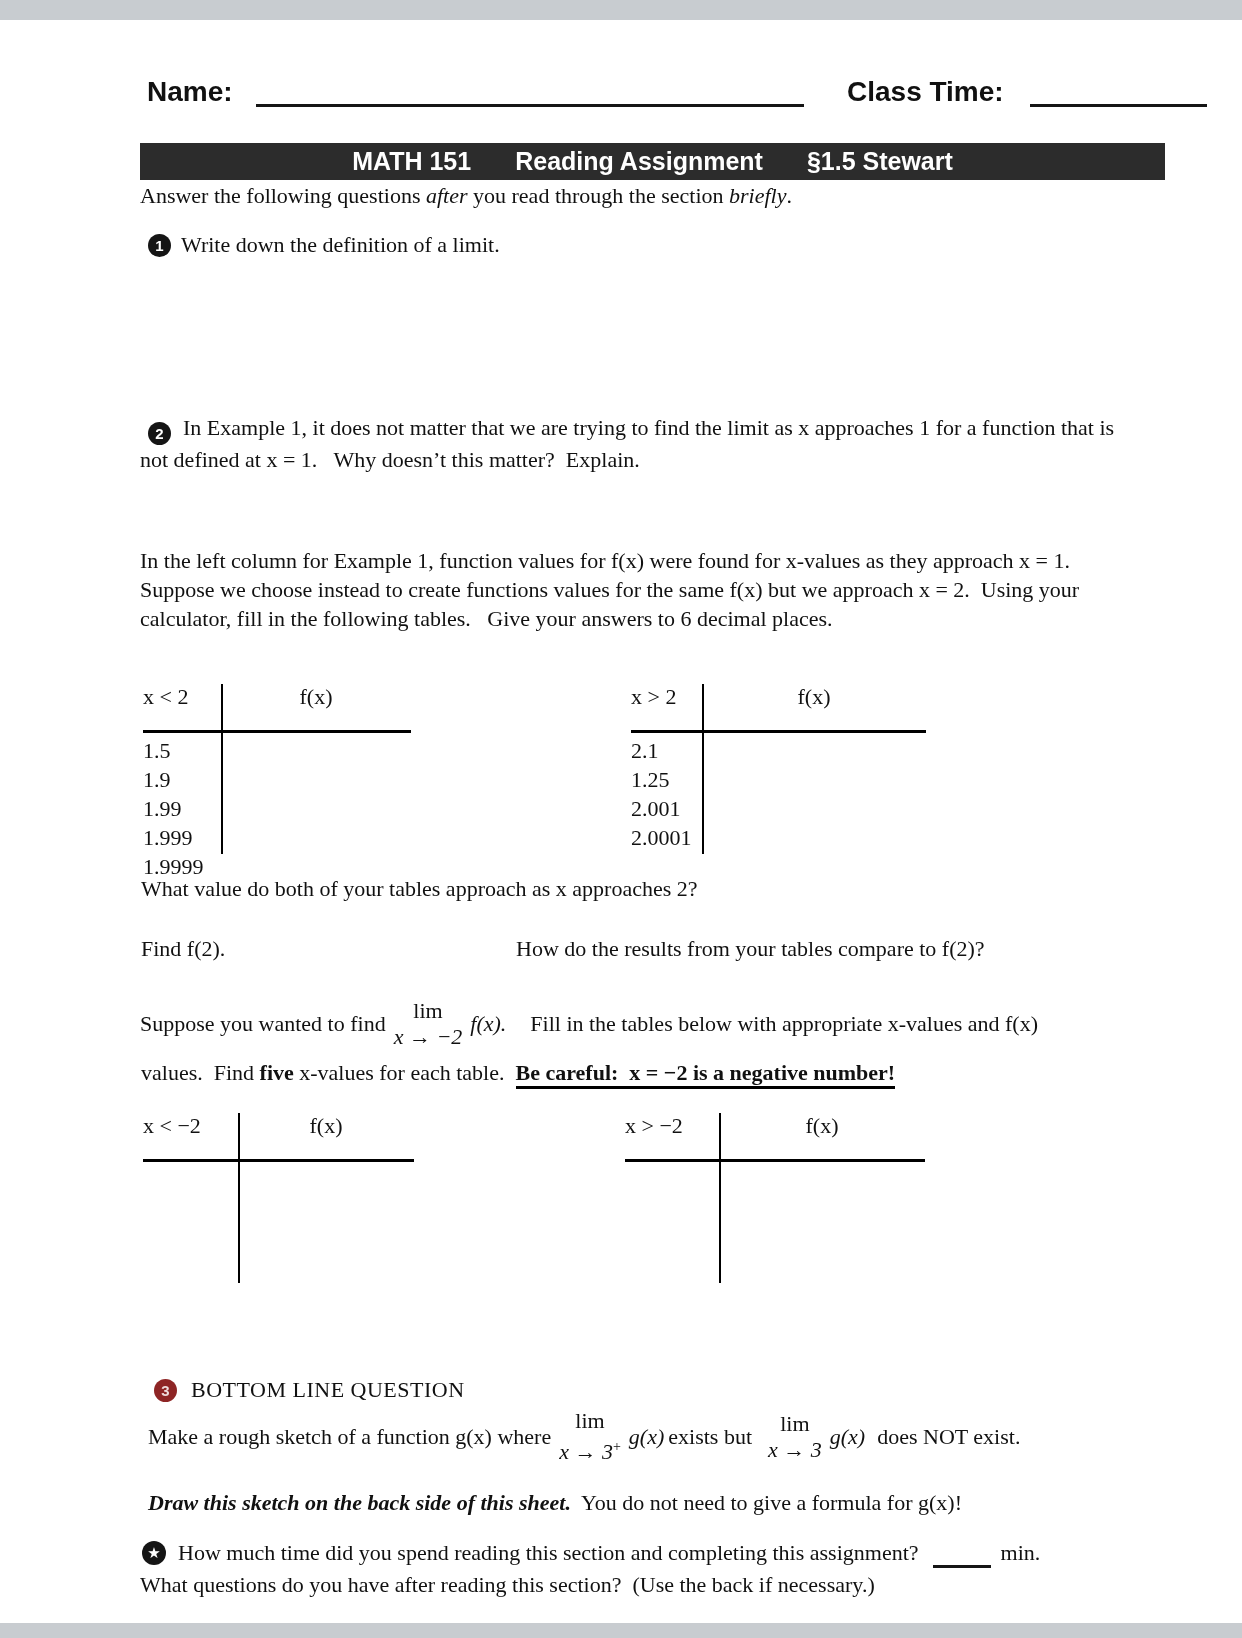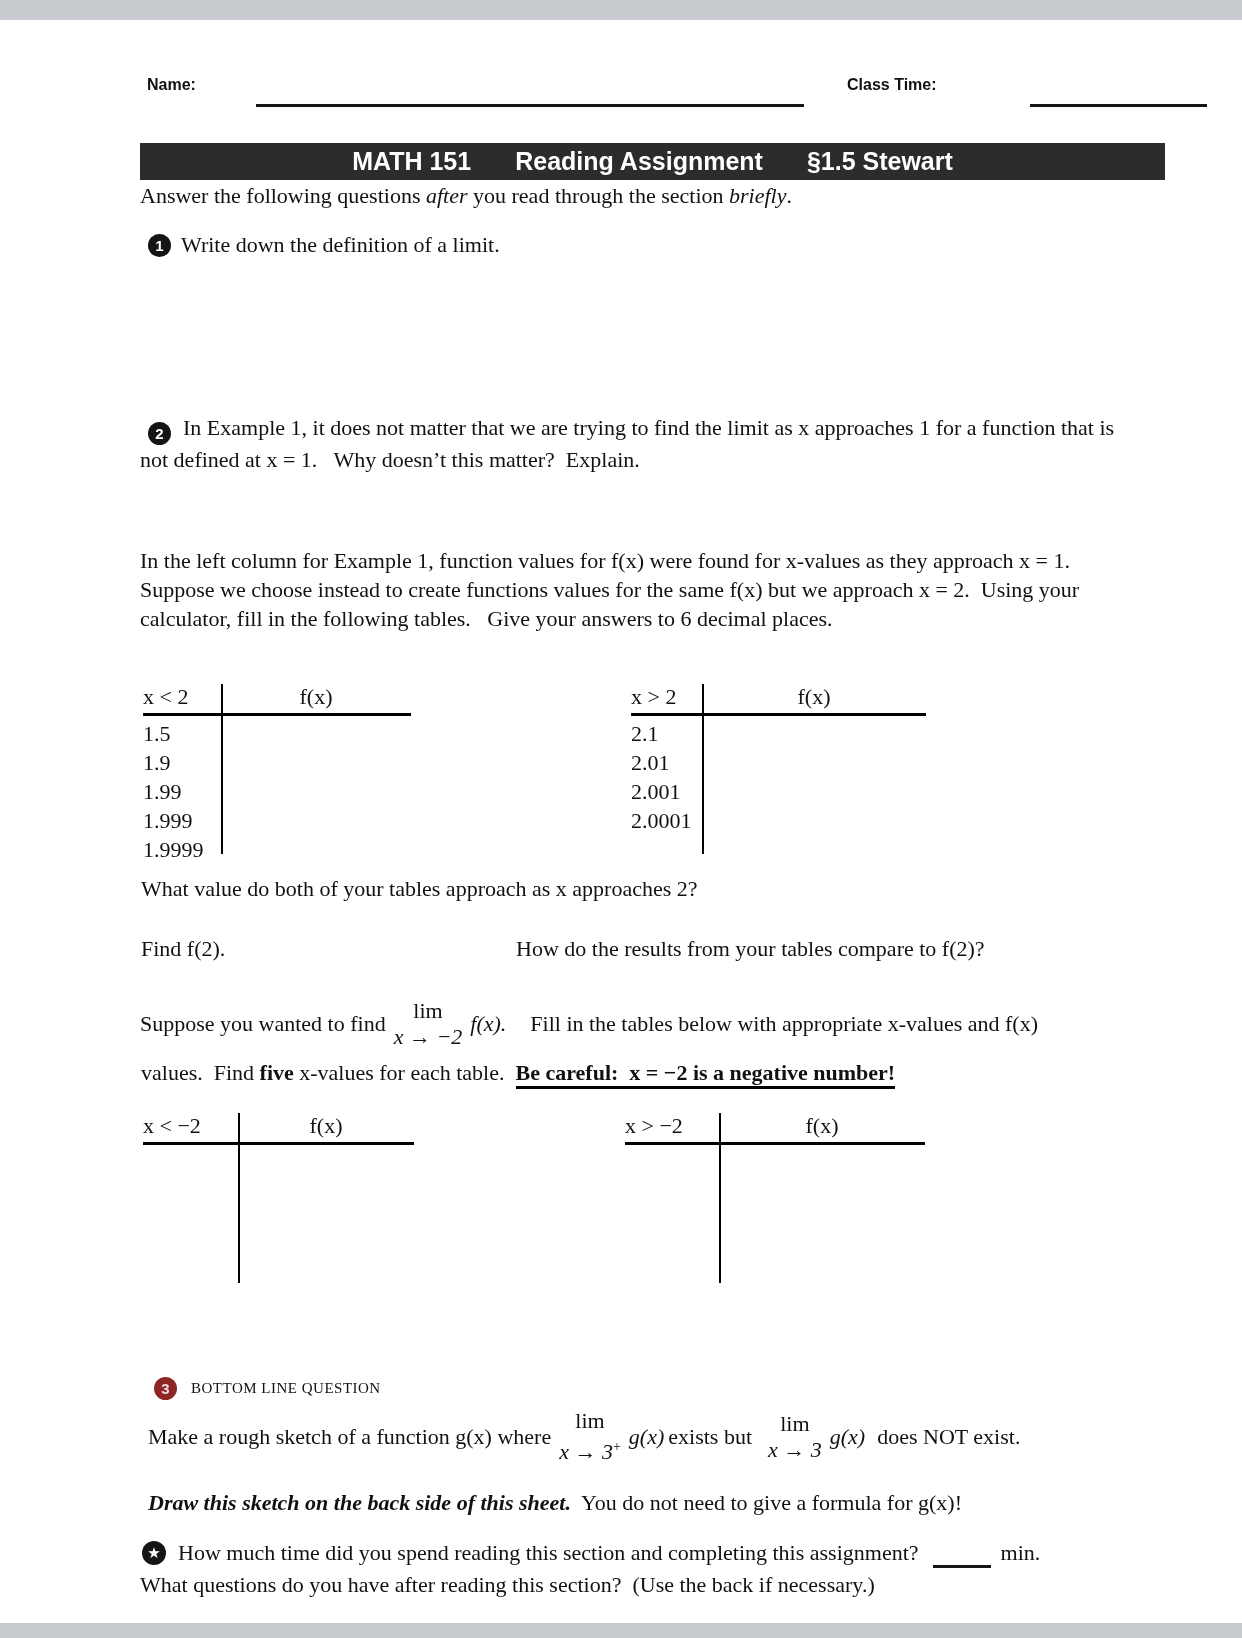--- a/index.html
+++ b/index.html
@@ -8,21 +8,21 @@
     background:#ffffff;
     font-family:"Liberation Serif", serif;
     color:#111;
   }
   .band{position:absolute;left:0;width:1242px;background:#c8ccd0;}
   .band.top{top:0;height:20px;}
   .band.bottom{top:1623px;height:15px;}
 
   .abs{position:absolute;}
 
-  .hdr-label{font-family:"Liberation Sans", sans-serif;font-weight:bold;font-size:16px;}
+  .hdr-label{font-family:"Liberation Sans", sans-serif;font-weight:bold;font-size:28px;}
   .blankline{border-bottom:3px solid #151515;height:26px;}
 
   .banner{
     left:140px;top:143px;width:1025px;height:37px;background:#2c2c2c;
     display:flex;align-items:center;justify-content:center;gap:44px;
     color:#fff;font-family:"Liberation Sans", sans-serif;font-weight:bold;font-size:25px;
   }
 
   .para{font-size:22px;line-height:29px;white-space:pre-wrap;}
   .line{font-size:22px;white-space:pre-wrap;}
@@ -38,38 +38,38 @@
   .starbullet{
     display:inline-flex;width:24px;height:24px;border-radius:50%;
     background:#151515;color:#fff;align-items:center;justify-content:center;
     font-size:15px;flex:0 0 auto;
   }
   .row{display:flex;align-items:center;}
   .row .gap10{margin-left:10px;}
 
   
   .vtable{position:absolute;font-size:22px;}
-  .vtable .hdr{display:flex;border-bottom:3px solid #000;padding-bottom:3px;}
+  .vtable .hdr{display:flex;border-bottom:3px solid #000;padding-bottom:20px;}
   .vtable .hdr .fxh{flex:1;text-align:center;}
   .vtable .vline{position:absolute;top:0;width:2px;background:#000;}
   .vtable .rows{padding-top:5px;}
   .vtable .rows div{height:29px;}
 
   
   .limblock{display:inline-flex;flex-direction:column;align-items:center;
             font-size:22px;line-height:26px;margin:0 8px;}
   .limblock .limsub{font-style:italic;}
   .limblock sup{font-size:14px;font-style:normal;}
   .ital{font-style:italic;}
   .boldword{font-weight:bold;}
   .warn{font-weight:bold;border-bottom:3px solid #000;padding-bottom:1px;}
   .drawbold{font-weight:bold;font-style:italic;}
   .minblank{display:inline-block;width:58px;height:20px;border-bottom:3px solid #151515;
             margin:0 10px 0 14px;transform:translateY(3px);}
-  .q3title{font-size:15px;letter-spacing:0.5px;}
+  .q3title{font-size:22px;letter-spacing:0.5px;}
 </style>
 </head>
 <body>
 
 <div class="band top"></div>
 <div class="band bottom"></div>
 
 <div class="abs hdr-label" style="left:147px;top:76px;">Name:</div>
 <div class="abs blankline" style="left:256px;top:78px;width:548px;"></div>
 <div class="abs hdr-label" style="left:847px;top:76px;">Class Time:</div>
@@ -108,21 +108,21 @@
 </div>
 
 <div class="vtable" style="left:631px;top:684px;width:295px;">
   <div class="vline" style="left:71px;height:170px;"></div>
   <div class="hdr">
     <span style="width:71px;">x &gt; 2</span>
     <span class="fxh">f(x)</span>
   </div>
   <div class="rows">
     <div>2.1</div>
-    <div>2.01</div>
+    <div>1.25</div>
     <div>2.001</div>
     <div>2.0001</div>
   </div>
 </div>
 
 <div class="abs line" style="left:141px;top:876px;">What value do both of your tables approach as x approaches 2?</div>
 
 <div class="abs line" style="left:141px;top:936px;">Find f(2).</div>
 <div class="abs line" style="left:516px;top:936px;">How do the results from your tables compare to f(2)?</div>
 

